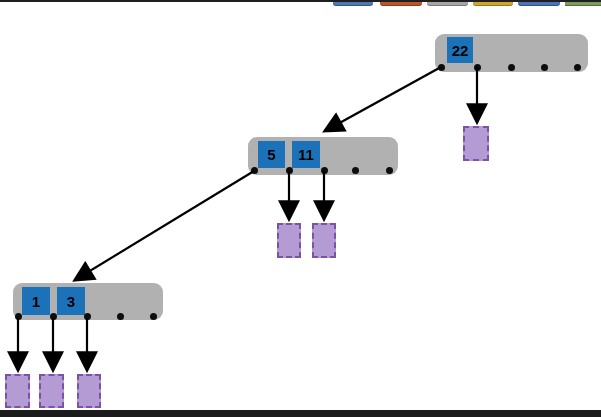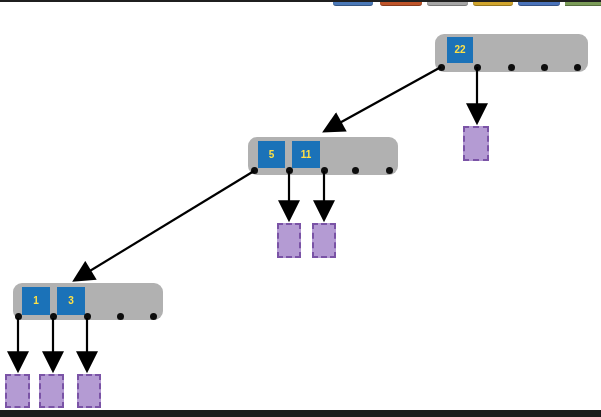--- a/index.html
+++ b/index.html
@@ -8,23 +8,23 @@
     overflow:hidden;font-family:"Liberation Sans",sans-serif;
   }
   
   .top-bar{position:absolute;left:0;top:0;width:601px;height:2px;background:#1f1f1f;z-index:6;}
   .bottom-bar{position:absolute;left:0;top:410px;width:601px;height:7px;background:#1b1b1b;z-index:6;}
   
   .swatch{position:absolute;top:0;height:6px;border-radius:0 0 3px 3px;z-index:5;
           box-shadow:inset 0 -1px 0 rgba(0,0,0,.28);}
   
   .tnode{position:absolute;background:#b1b1b1;border-radius:9px;z-index:2;}
-  .key{position:absolute;width:27px;height:27px;background:#1b72b8;color:#fde047;
+  .key{position:absolute;width:27px;height:27px;background:#1b72b8;color:#000000;
        display:flex;align-items:center;justify-content:center;
-       font-weight:bold;font-size:10px;line-height:1;}
+       font-weight:bold;font-size:15px;line-height:1;}
   .dot{position:absolute;width:7px;height:7px;border-radius:50%;background:#0d0d0d;}
   
   .leaf{position:absolute;box-sizing:border-box;background:#b49bd3;
         border:2px dashed #7a53a6;z-index:2;}
   .arrows{position:absolute;left:0;top:0;z-index:3;pointer-events:none;}
 </style>
 </head>
 <body>
 
 <div id="stage">

